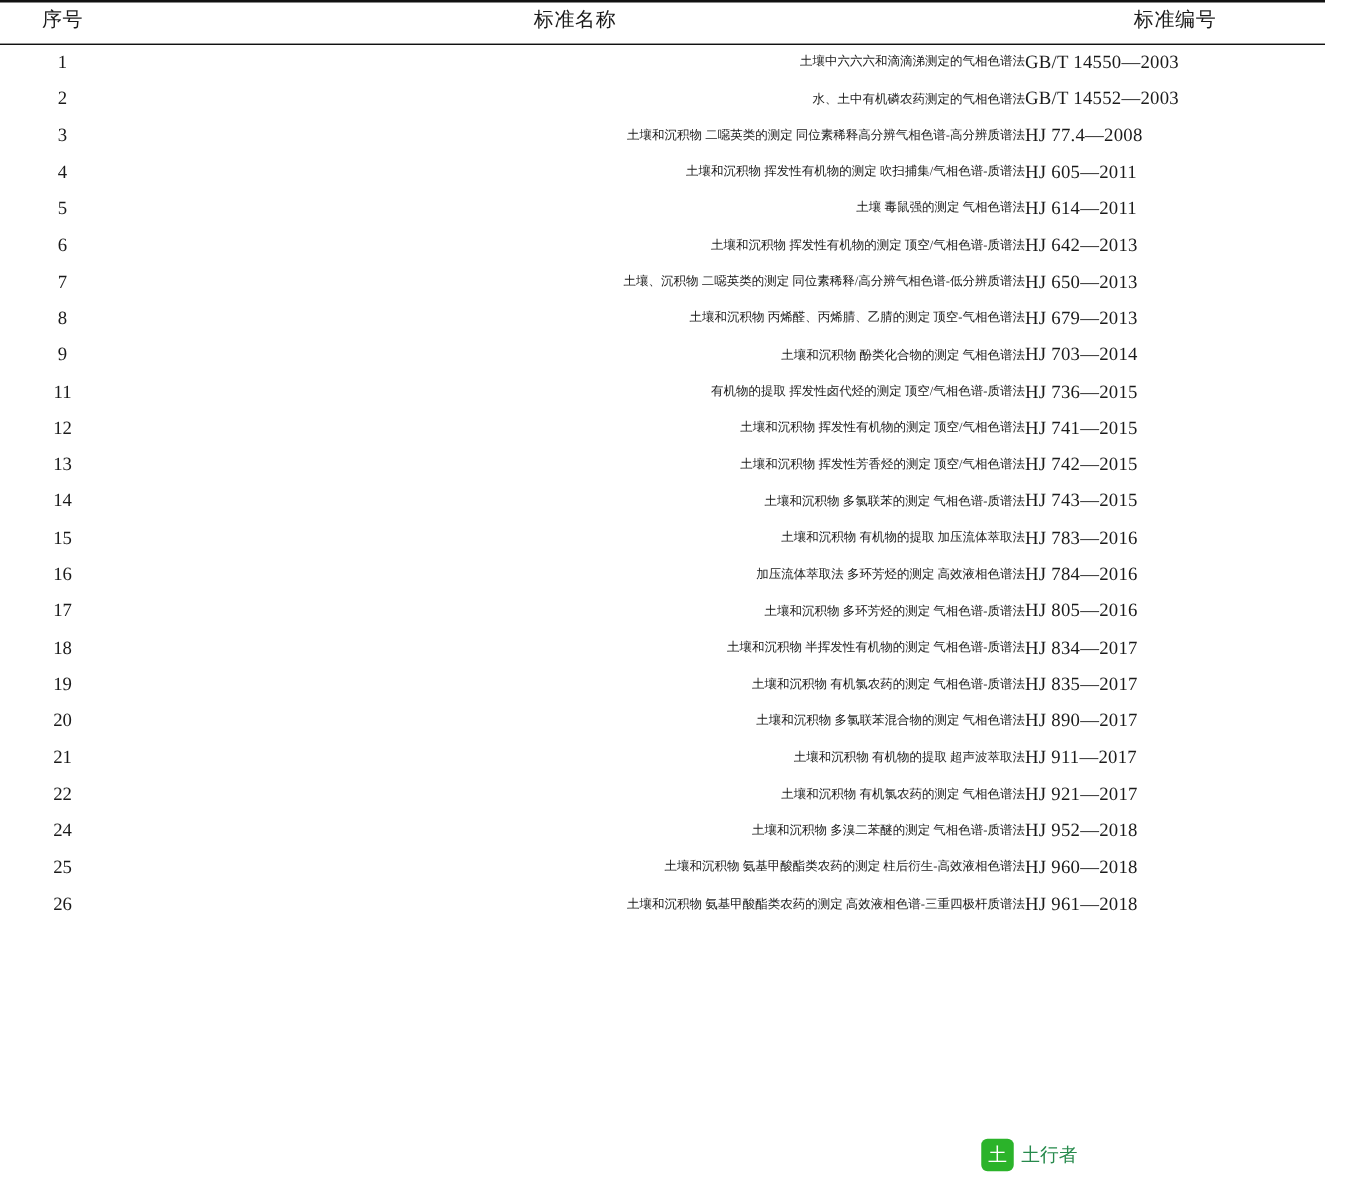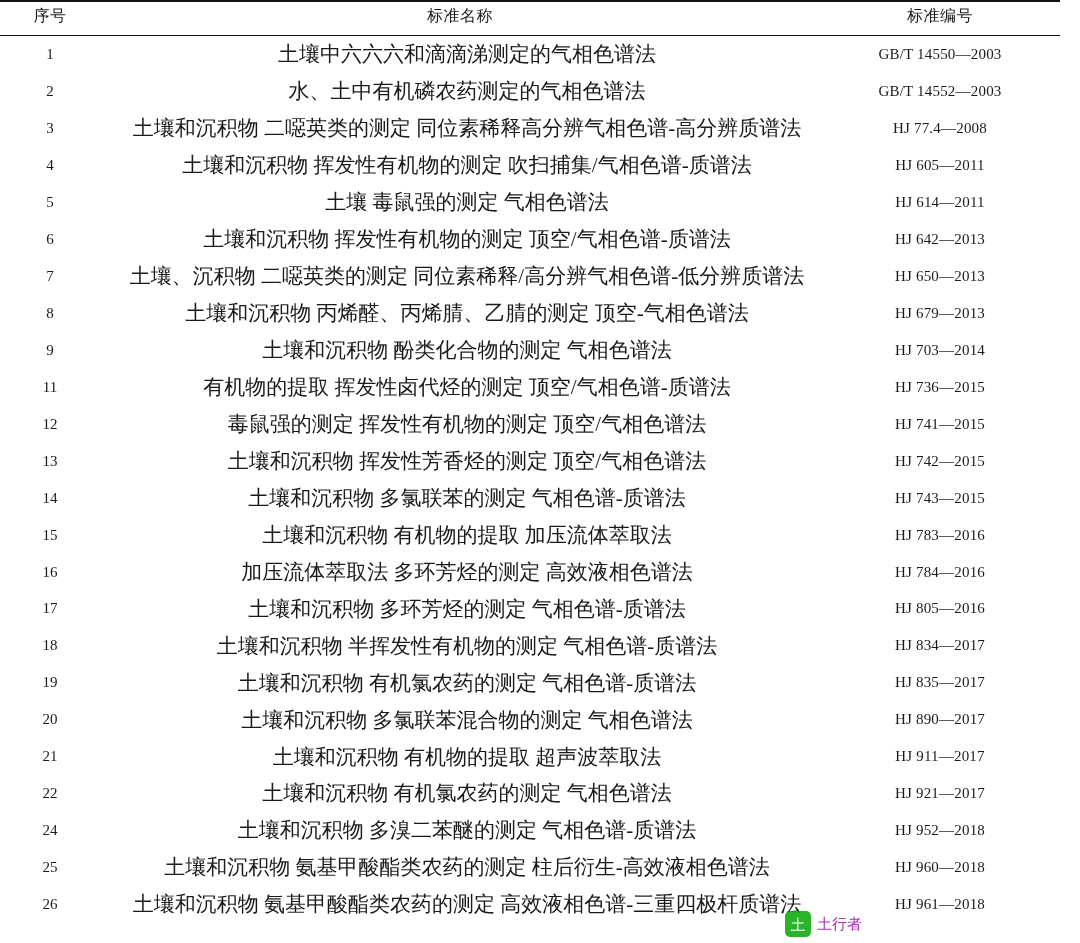--- a/index.html
+++ b/index.html
@@ -48,27 +48,26 @@
   tbody td {
     padding: 5.1px 0 5.0px 0;
     vertical-align: middle;
     line-height: 1.28;
   }
   tbody td.t-idx {
     text-align: center;
     font-size: 15px;
   }
   tbody td.t-name {
-    text-align: center;
+    text-align: right;
     padding-left: 14px;
-    font-size: 21px;
+    font-size: 10px;
     white-space: nowrap;
   }
   tbody td.t-code {
-    text-align: center;
     font-size: 15px;
     letter-spacing: 0.2px;
   }
   tbody tr:last-child td {
     border-bottom: none;
   }
 
   
   .watermark {
     position: absolute;
@@ -88,21 +87,21 @@
     font-size: 15px;
     font-family: "Liberation Sans", sans-serif;
     display: flex;
     align-items: center;
     justify-content: center;
     line-height: 1;
   }
   .wm-text {
     font-family: "Liberation Sans", sans-serif;
     font-size: 15px;
-    color: #a21caf;
+    color: #15803d;
   }
 </style>
 </head>
 <body>
 
 <div class="sheet">
 
   <table class="std-table">
     <colgroup>
       <col class="c-idx">
@@ -162,21 +161,21 @@
         <td class="t-name">土壤和沉积物 酚类化合物的测定 气相色谱法</td>
         <td class="t-code">HJ 703—2014</td>
       </tr>
       <tr>
         <td class="t-idx">11</td>
         <td class="t-name">有机物的提取 挥发性卤代烃的测定 顶空/气相色谱-质谱法</td>
         <td class="t-code">HJ 736—2015</td>
       </tr>
       <tr>
         <td class="t-idx">12</td>
-        <td class="t-name">毒鼠强的测定 挥发性有机物的测定 顶空/气相色谱法</td>
+        <td class="t-name">土壤和沉积物 挥发性有机物的测定 顶空/气相色谱法</td>
         <td class="t-code">HJ 741—2015</td>
       </tr>
       <tr>
         <td class="t-idx">13</td>
         <td class="t-name">土壤和沉积物 挥发性芳香烃的测定 顶空/气相色谱法</td>
         <td class="t-code">HJ 742—2015</td>
       </tr>
       <tr>
         <td class="t-idx">14</td>
         <td class="t-name">土壤和沉积物 多氯联苯的测定 气相色谱-质谱法</td>

